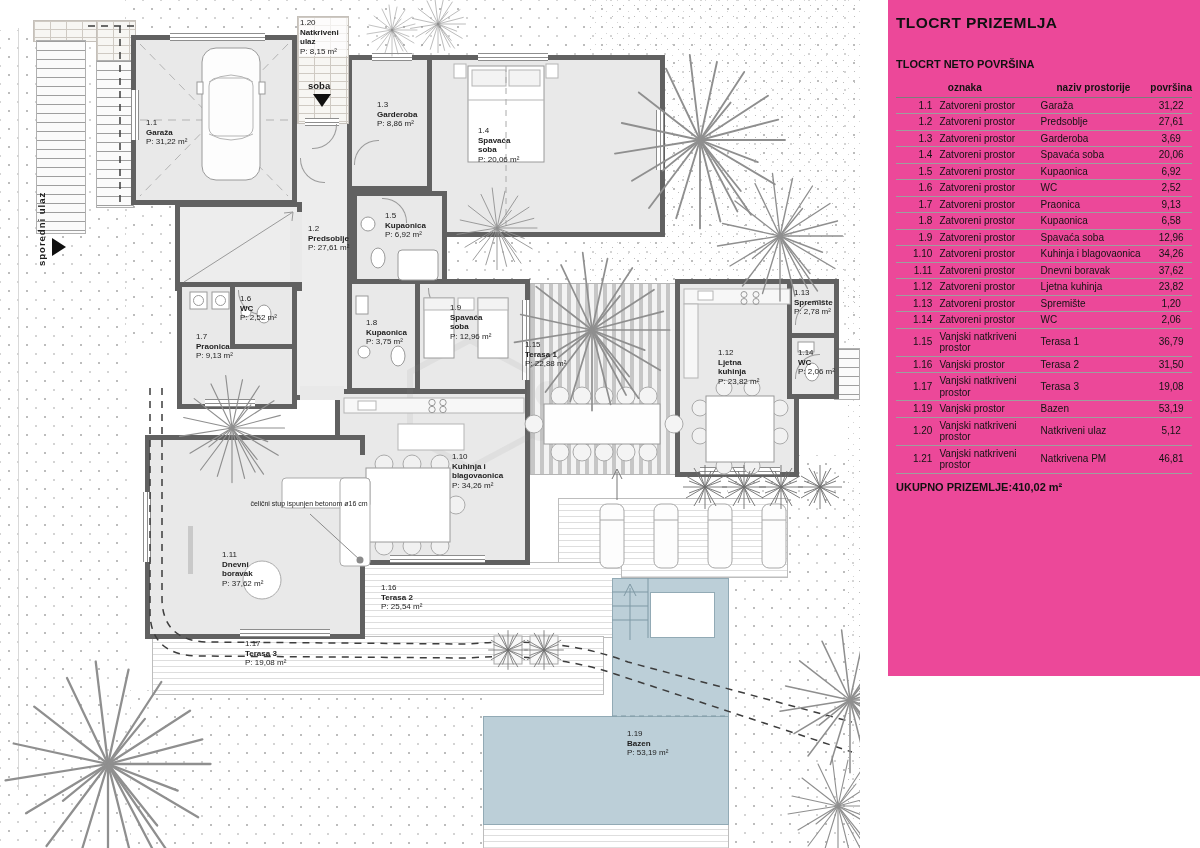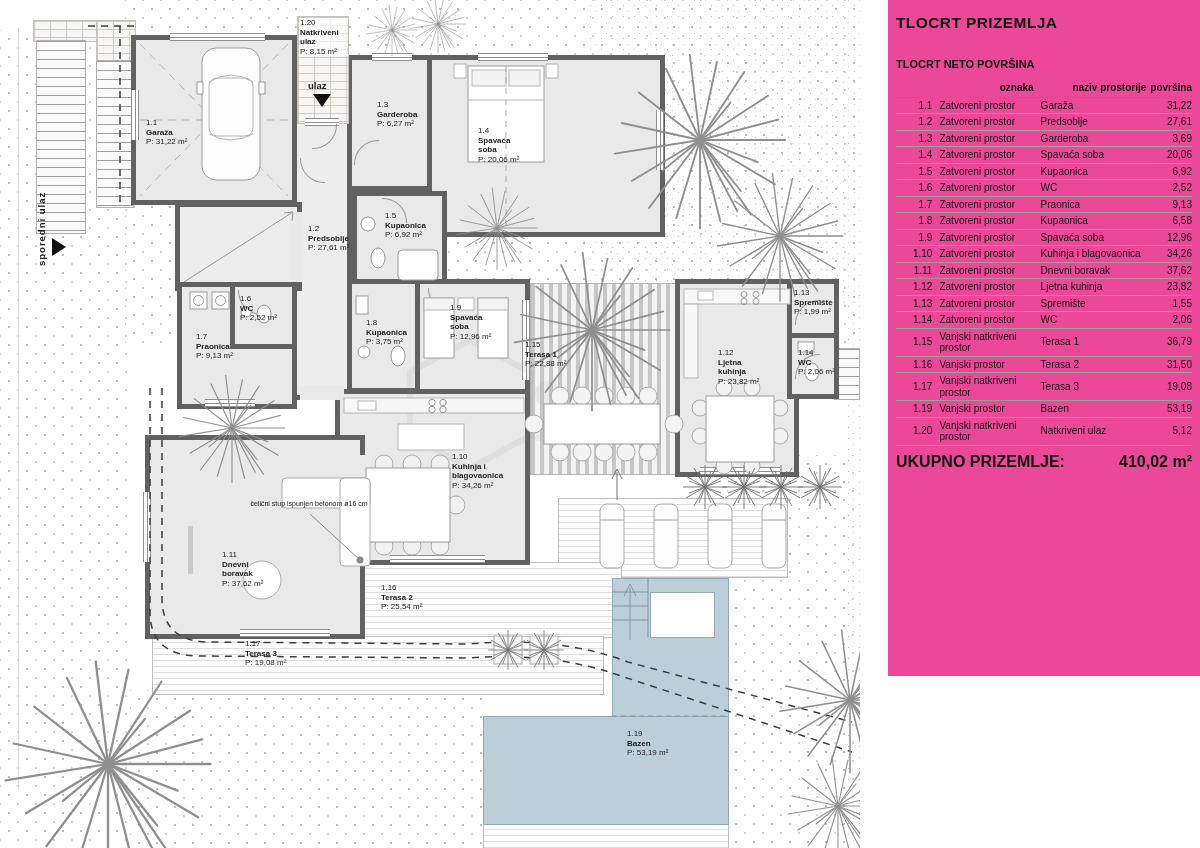--- a/index.html
+++ b/index.html
@@ -45,28 +45,28 @@
   .note{font-size:7px;line-height:1.25;text-align:center;width:118px;color:#222;}
   .tri-down{width:0;height:0;border-left:9px solid transparent;border-right:9px solid transparent;border-top:13px solid #101010;}
   .tri-right{width:0;height:0;border-top:9px solid transparent;border-bottom:9px solid transparent;border-left:14px solid #101010;}
   .vtext{writing-mode:vertical-rl;transform:rotate(180deg);font-weight:bold;font-size:9.5px;letter-spacing:1px;}
   
   .panel{position:absolute;left:860px;top:0;width:340px;height:676px;background:#ec4899;
          padding:14px 36px 0 8px;box-sizing:border-box;margin-left:28px;}
   .panel h1{font-size:15.5px;font-weight:bold;margin:0 0 0 0;letter-spacing:.4px;color:#111;}
   .panel h2{font-size:11px;font-weight:bold;margin:26px 0 9px 0;color:#111;}
   table.legend{width:100%;border-collapse:collapse;font-size:10px;line-height:1.15;color:#131313;}
-  table.legend th{font-weight:bold;text-align:right;padding:3px 0;border-bottom:1px solid #7d7d7d;}
+  table.legend th{font-weight:bold;text-align:center;padding:3px 0;border-bottom:1px solid #7d7d7d;}
   table.legend td{padding:2px 0;border-bottom:1px solid #9e9e9e;vertical-align:middle;}
   .c-code{width:38px;text-align:right;padding-right:7px !important;white-space:nowrap;}
   th.c-code{text-align:left;padding-right:0;}
   .c-type{width:100px;padding-right:6px !important;}
   .c-name{width:110px;padding-right:4px !important;}
-  .c-area{text-align:right;white-space:nowrap;}
-  .total{display:flex;justify-content:space-between;font-weight:bold;font-size:16px;margin-top:7px;color:#111;}
+  .c-area{text-align:center;white-space:nowrap;}
+  .total{display:flex;font-weight:bold;font-size:11px;margin-top:7px;color:#111;}
   svg{position:absolute;left:0;top:0;pointer-events:none;}
 </style>
 </head>
 <body>
 
 <div class="sheet">
 
   <div class="abs" id="plan" style="left:0;top:0;width:860px;height:848px;">
 
     <div class="abs" style="left:18px;top:28px;width:1px;height:762px;background:#d9d9d9;"></div>
@@ -356,41 +356,41 @@
         <use href="#bush" transform="translate(508,650) scale(0.9)"></use>
         <use href="#bush" transform="translate(544,650) scale(0.9)"></use>
         <use href="#bush" transform="translate(705,487)"></use>
         <use href="#bush" transform="translate(744,487)"></use>
         <use href="#bush" transform="translate(781,487)"></use>
         <use href="#bush" transform="translate(820,487)"></use>
       </g>
     </svg>
 
     <div class="txt" style="left:308px;top:80px;font-size:9.5px;font-weight:bold;">
-      <span>ulaz</span>
+      <span>soba</span>
       <div class="tri-down" style="margin:3px 0 0 5px;"></div>
     </div>
     <div class="txt vtext" style="left:36px;top:182px;height:84px;">sporedni ulaz</div>
     <div class="txt tri-right" style="left:52px;top:238px;"></div>
     <div class="txt note" style="left:250px;top:500px;">čelični stup ispunjen betonom ø16 cm</div>
 
   <div class="rlabel" style="left: 146px; top: 118px; width: 60px;">
         <div>1.1</div>
         <div class="nm">Garaža</div>
         <div>P: 31,22 m²</div>
       </div>
       <div class="rlabel" style="left: 308px; top: 224px; width: 70px;">
         <div>1.2</div>
         <div class="nm">Predsoblje</div>
         <div>P: 27,61 m²</div>
       </div>
       <div class="rlabel" style="left: 377px; top: 100px; width: 60px;">
         <div>1.3</div>
         <div class="nm">Garderoba</div>
-        <div>P: 6,27 m²</div>
+        <div>P: 8,86 m²</div>
       </div>
       <div class="rlabel" style="left: 478px; top: 126px; width: 52px;">
         <div>1.4</div>
         <div class="nm">Spavaća soba</div>
         <div>P: 20,06 m²</div>
       </div>
       <div class="rlabel" style="left: 385px; top: 211px; width: 58px;">
         <div>1.5</div>
         <div class="nm">Kupaonica</div>
         <div>P: 6,92 m²</div>
@@ -426,21 +426,21 @@
         <div>P: 37,62 m²</div>
       </div>
       <div class="rlabel" style="left: 718px; top: 348px; width: 48px;">
         <div>1.12</div>
         <div class="nm">Ljetna kuhinja</div>
         <div>P: 23,82 m²</div>
       </div>
       <div class="rlabel" style="left: 794px; top: 288px; width: 40px;">
         <div>1.13</div>
         <div class="nm">Spremište</div>
-        <div>P: 1,99 m²</div>
+        <div>P: 2,78 m²</div>
       </div>
       <div class="rlabel" style="left: 798px; top: 348px; width: 40px;">
         <div>1.14</div>
         <div class="nm">WC</div>
         <div>P: 2,06 m²</div>
       </div>
       <div class="rlabel" style="left: 525px; top: 340px; width: 60px;">
         <div>1.15</div>
         <div class="nm">Terasa 1</div>
         <div>P: 22,88 m²</div>
@@ -548,21 +548,21 @@
           <tr>
             <td class="c-code">1.12</td>
             <td class="c-type">Zatvoreni prostor</td>
             <td class="c-name">Ljetna kuhinja</td>
             <td class="c-area">23,82</td>
           </tr>
           <tr>
             <td class="c-code">1.13</td>
             <td class="c-type">Zatvoreni prostor</td>
             <td class="c-name">Spremište</td>
-            <td class="c-area">1,55</td>
+            <td class="c-area">1,20</td>
           </tr>
           <tr>
             <td class="c-code">1.14</td>
             <td class="c-type">Zatvoreni prostor</td>
             <td class="c-name">WC</td>
             <td class="c-area">2,06</td>
           </tr>
           <tr>
             <td class="c-code">1.15</td>
             <td class="c-type">Vanjski natkriveni prostor</td>
@@ -585,20 +585,26 @@
             <td class="c-code">1.19</td>
             <td class="c-type">Vanjski prostor</td>
             <td class="c-name">Bazen</td>
             <td class="c-area">53,19</td>
           </tr>
           <tr>
             <td class="c-code">1.20</td>
             <td class="c-type">Vanjski natkriveni prostor</td>
             <td class="c-name">Natkriveni ulaz</td>
             <td class="c-area">5,12</td>
+          </tr>
+          <tr>
+            <td class="c-code">1.21</td>
+            <td class="c-type">Vanjski natkriveni prostor</td>
+            <td class="c-name">Natkrivena PM</td>
+            <td class="c-area">46,81</td>
           </tr>
         </tbody>
     </table>
     <div class="total">
       <span>UKUPNO PRIZEMLJE:</span>
       <span>410,02 m²</span>
     </div>
   </div>
 </div>
 

